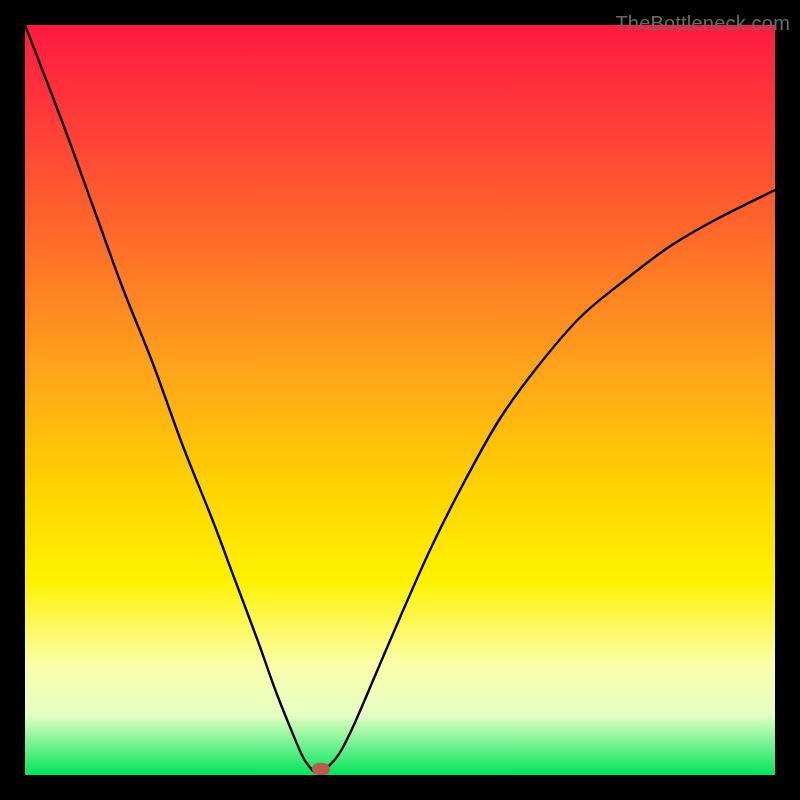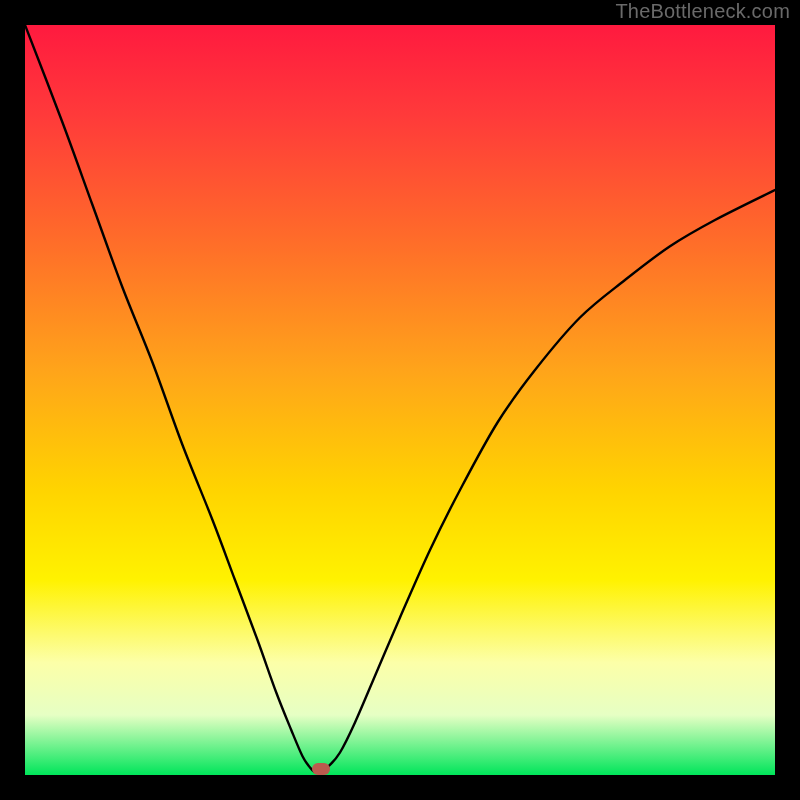--- a/index.html
+++ b/index.html
@@ -12,21 +12,21 @@
     position: relative;
   }
   .outer {
     width: 800px;
     height: 800px;
     background: #000;
     position: relative;
   }
   .watermark {
     position: absolute;
-    top: 0;
+    top: 12px;
     right: 10px;
     color: #6a6a6a;
     font-size: 20px;
     font-weight: 500;
     letter-spacing: 0.2px;
     z-index: 50;
     user-select: none;
   }
   .plot {
     position: absolute;

